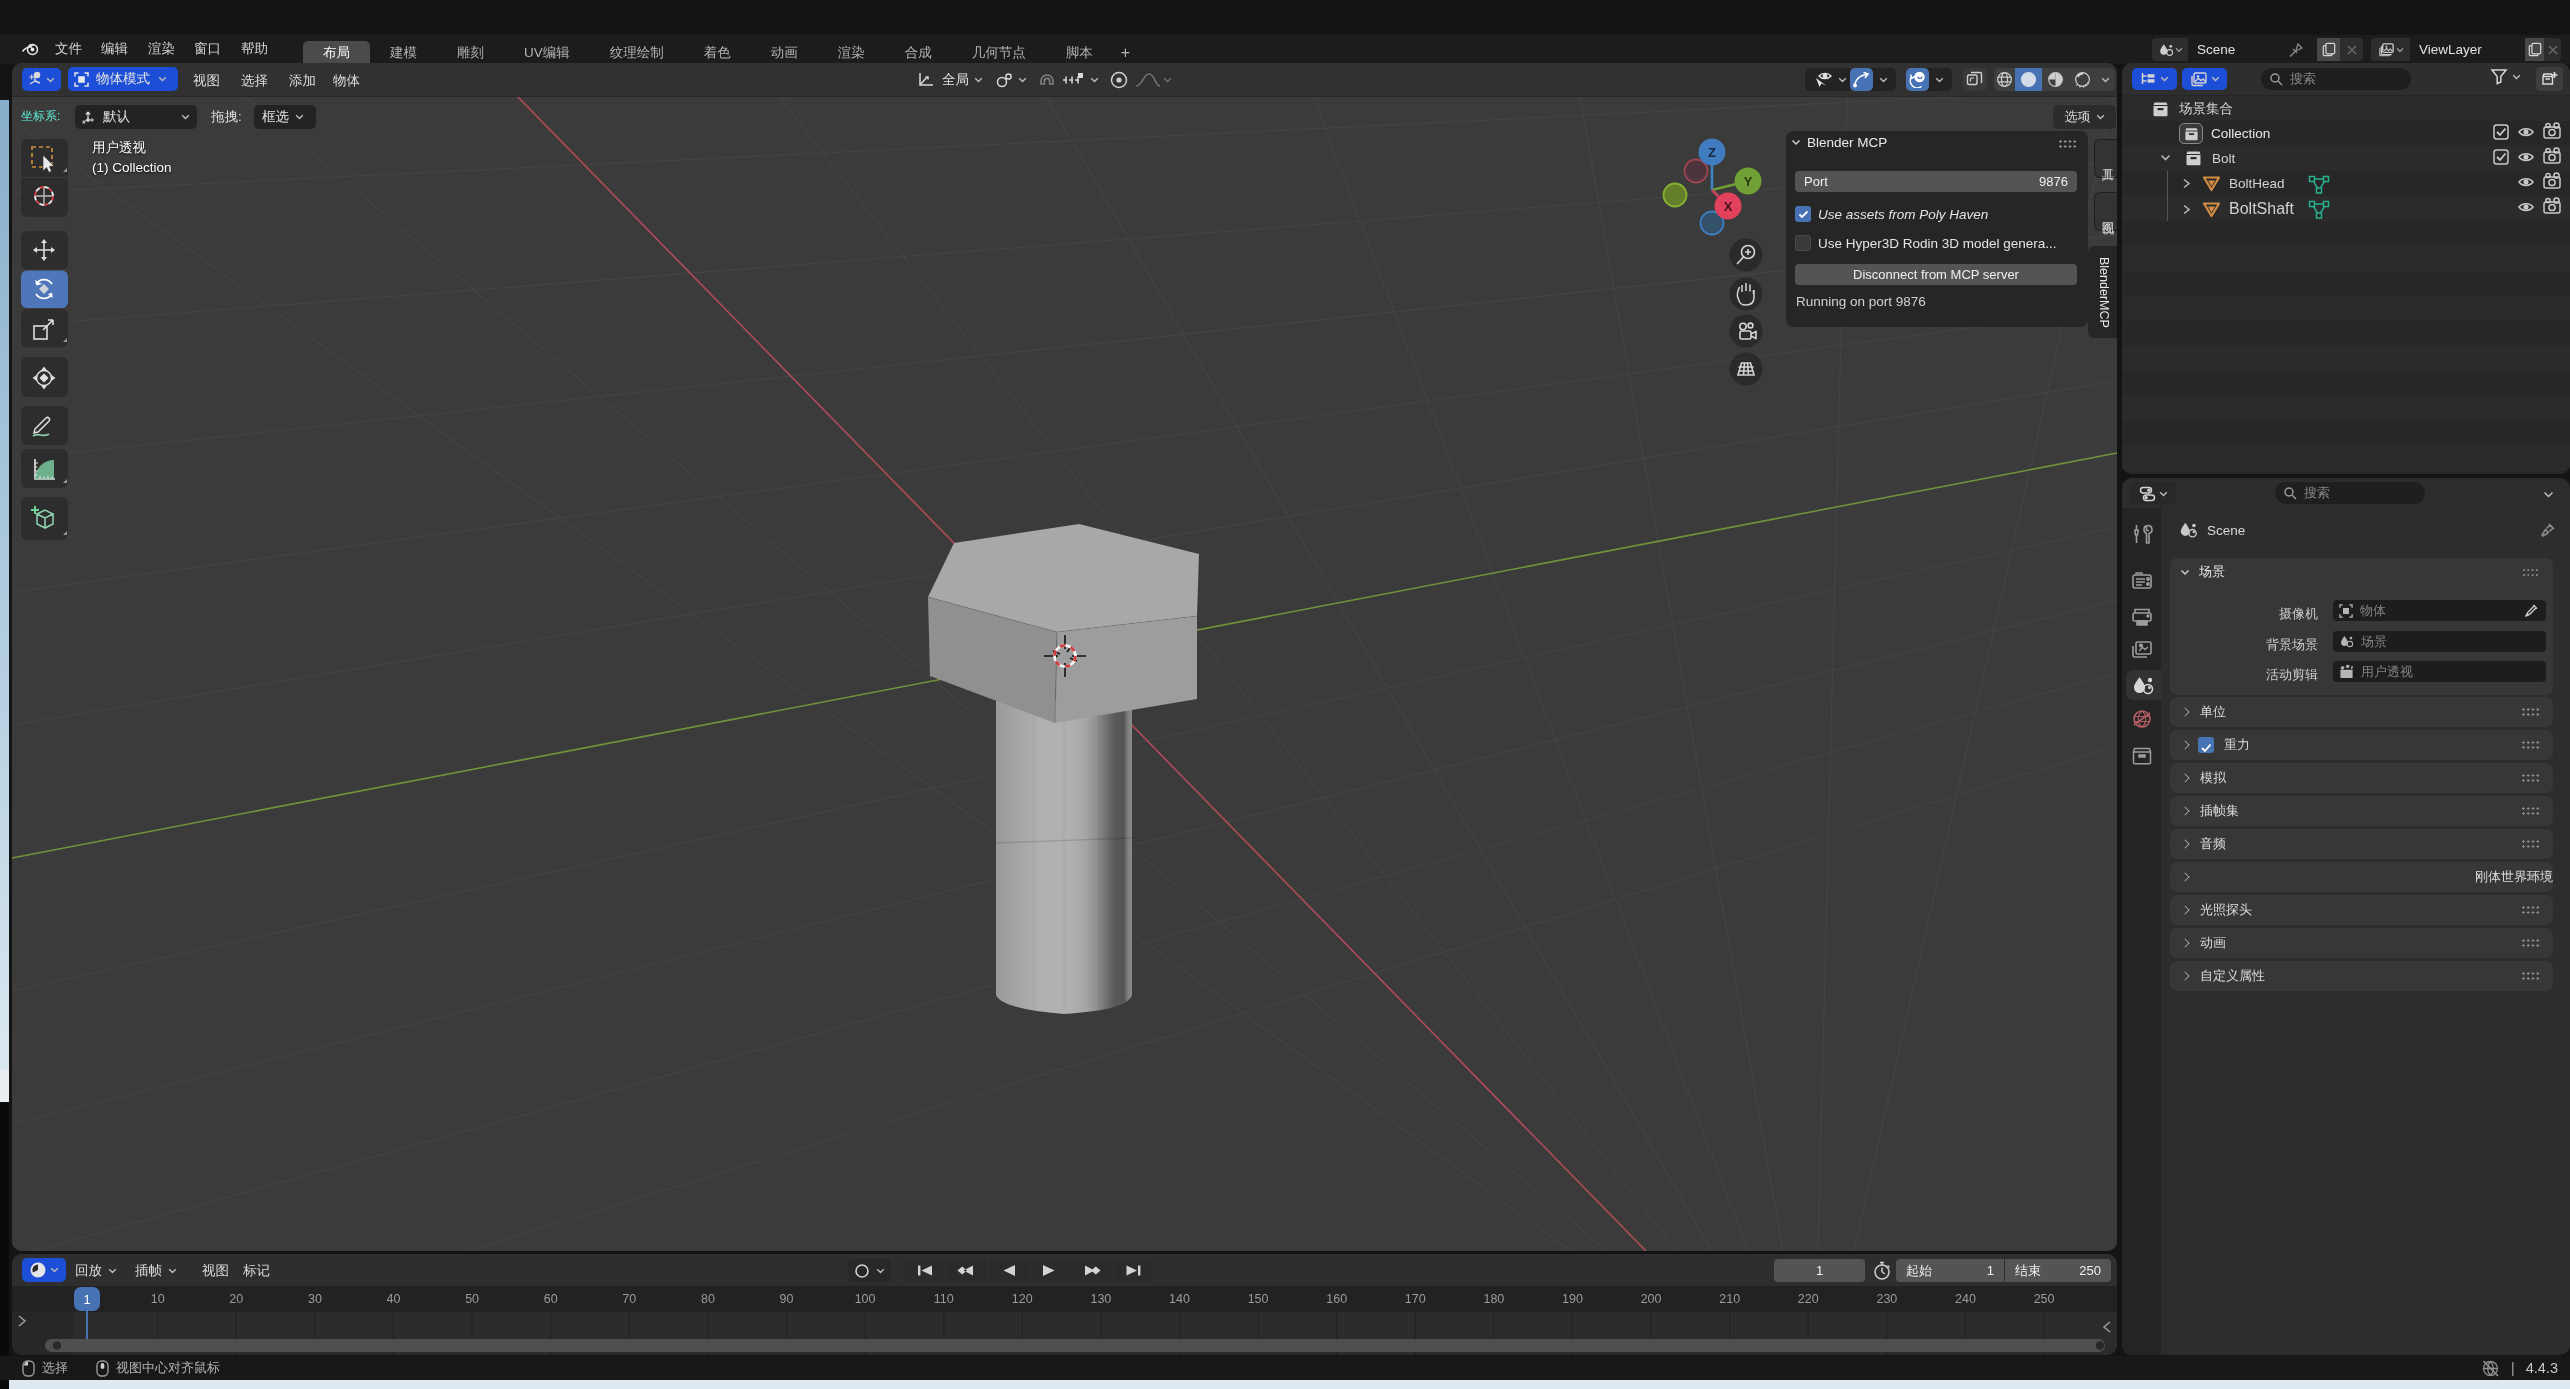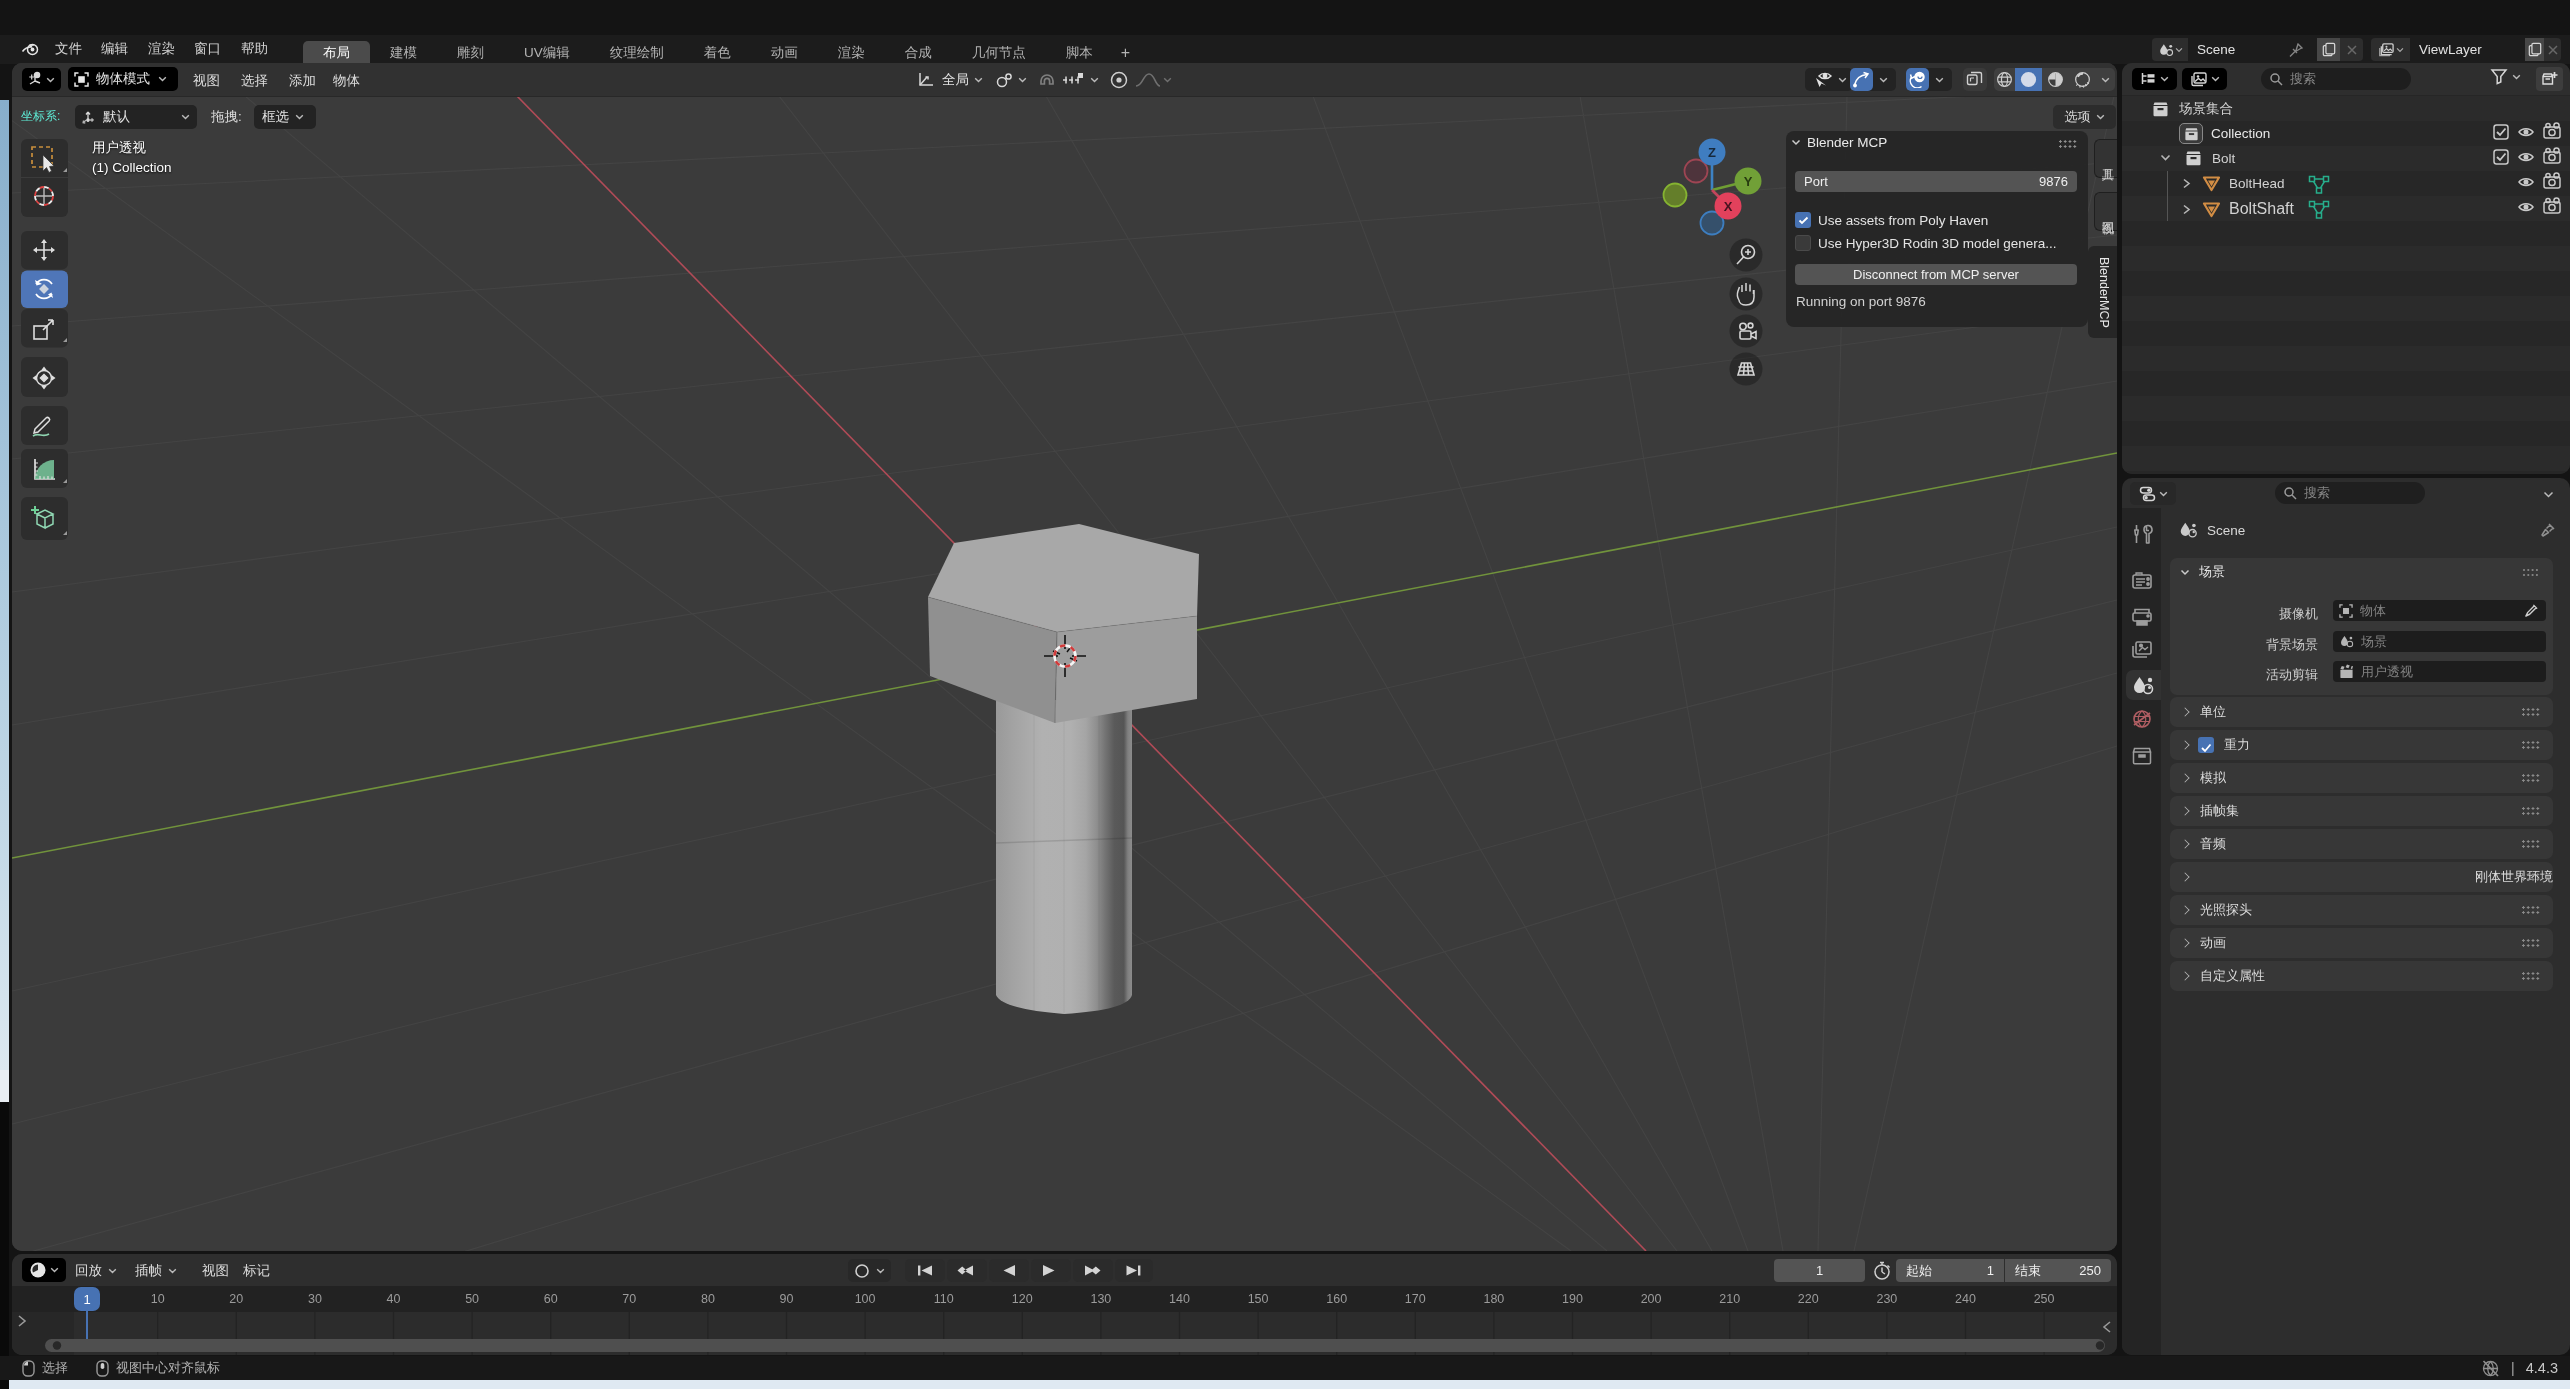--- a/index.html
+++ b/index.html
@@ -16,21 +16,21 @@
   .menuitem { font-size:13.5px; color:#d3d3d3; }
   .tab { font-size:13.5px; color:#b3b3b3; padding:0 20px; height:23px; display:flex; align-items:center; border-radius:5px 5px 0 0; }
   .tab.active { background:#4b4b4b; color:#fcfcfc; }
   
   #viewport { left:12px; top:63px; width:2105px; height:1188px; background:#3b3b3b; border-radius:10px; overflow:hidden; }
   #vheader { position:absolute; left:0; top:0; width:2105px; height:34px; background:#313131; border-bottom:1px solid #282828;}
   #outliner { left:2122px; top:63px; width:448px; height:411px; background:#262626; border-radius:10px; overflow:hidden; }
   #properties { left:2122px; top:478px; width:448px; height:877px; background:#2d2d2d; border-radius:10px; overflow:hidden; }
   #timeline { left:12px; top:1254px; width:2105px; height:101px; background:#282828; border-radius:10px; overflow:hidden; }
   #statusbar { left:0; top:1356px; width:2570px; height:24px; background:#181818; }
-  .hwidget { background:#000000; border-radius:5px; display:flex; align-items:center; color:#e2e2e2; font-size:13.5px; }
+  .hwidget { background:#1d4ed8; border-radius:5px; display:flex; align-items:center; color:#e2e2e2; font-size:13.5px; }
   .hmenu { color:#dcdcdc; font-size:13.5px; }
   .field { background:#545454; border-radius:4px; color:#efefef; font-size:13px; display:flex; align-items:center; }
   .panel { position:absolute; left:48px; width:383px; background:#373737; border-radius:7px; color:#dddddd; font-size:13px; }
   .cp { height:30px; line-height:30px; padding-left:30px; color:#dcdcdc; }
   .cp::before { content:""; position:absolute; left:11px; top:11px; width:7px; height:7px; border-right:1.6px solid #bbb; border-top:1.6px solid #bbb; transform:rotate(45deg) scale(.8); }
   .cp::after { content:""; position:absolute; right:12px; top:10px; width:20px; height:10px; background-image:radial-gradient(circle,#8a8a8a 1.2px,transparent 1.3px); background-size:4.8px 5px; }
   .cpg { padding-left:54px; }
 </style>
 </head>
 <body>
@@ -493,21 +493,21 @@
       <svg width="10" height="7" viewBox="0 0 10 7">
           <path d="M1.5 1.5 L5 5 L8.5 1.5" stroke="#ccc" stroke-width="1.5" fill="none"></path>
         </svg>
       <span style="color:#e9e9e9;font-size:13.5px;margin-left:6px;">Blender MCP</span>
     </div>
     <div class="abs" style="left:2046px;top:76px;width:20px;height:10px;background-image:radial-gradient(circle,#909090 1.2px,transparent 1.3px);background-size:4.8px 5px;"></div>
     <div class="abs field" style="left:1783px;top:108px;width:282px;height:21px;padding:0 9px;justify-content:space-between;">
       <span>Port</span>
         <span>9876</span>
     </div>
-    <div class="abs row" style="left:1783px;top:149px;">
+    <div class="abs row" style="left:1783px;top:143px;font-style:italic;">
       <div style="width:16px;height:16px;background:#4772b3;border-radius:3px;display:flex;align-items:center;justify-content:center;">
         <svg width="11" height="9" viewBox="0 0 11 9">
             <path d="M1.5 4.5 L4 7 L9.5 1.5" stroke="#fff" stroke-width="1.8" fill="none"></path>
           </svg>
       </div>
       <span style="color:#e4e4e4;font-size:13.5px;margin-left:7px;">Use assets from Poly Haven</span>
     </div>
     <div class="abs row" style="left:1783px;top:172px;">
       <div style="width:16px;height:16px;background:#3a3a3a;border:1px solid #4a4a4a;border-radius:3px;"></div>
       <span style="color:#e4e4e4;font-size:13.5px;margin-left:7px;">Use Hyper3D Rodin 3D model genera...</span>

